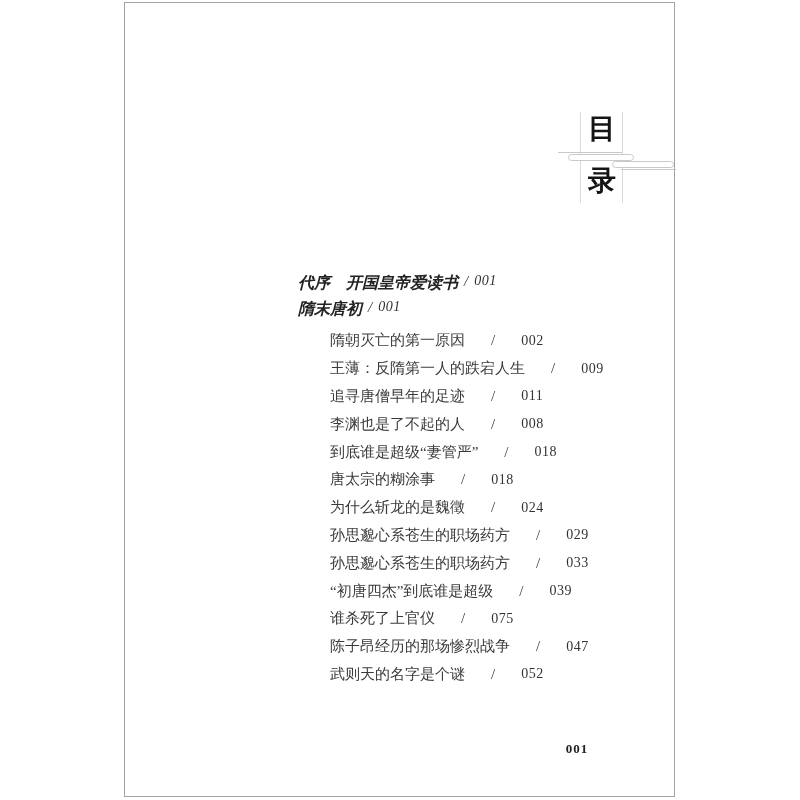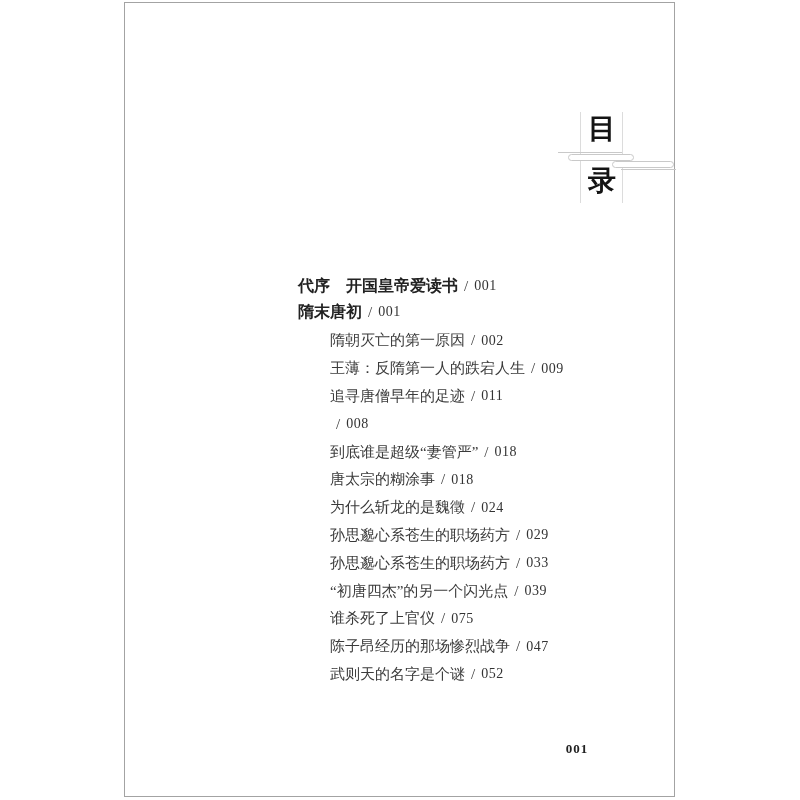--- a/index.html
+++ b/index.html
@@ -72,44 +72,46 @@
   .orn-capsule.s2 { left: 612px; top: 161px; width: 62px; }
   
   .toc-headers {
     position: absolute;
     left: 298px;
     top: 273px;
   }
   .toc-header-row {
     height: 26px;
     display: flex;
-    align-items: center;
+    align-items: flex-start;
     font-family: "Liberation Sans", sans-serif;
     font-weight: 700;
     font-size: 16px;
     color: #222222;
     white-space: nowrap;
+    font-style: italic;
   }
   .toc-header-row .gap { display: inline-block; width: 16px; }
   .toc-entries {
     position: absolute;
     left: 330px;
     top: 327px;
     margin: 0;
     padding: 0;
     list-style: none;
   }
   .entry {
     height: 27.8px;
     display: flex;
     align-items: center;
     font-family: "Liberation Serif", serif;
     font-size: 15px;
     color: #3a3a3a;
     white-space: nowrap;
+    gap: 20px;
   }
   .sep {
     margin: 0 6px;
     font-family: "Liberation Serif", serif;
     color: #3a3a3a;
   }
   .num {
     font-family: "Liberation Serif", serif;
     font-size: 14px;
     color: #333333;
@@ -173,20 +175,21 @@
       <span>王薄：反隋第一人的跌宕人生</span>
       <span class="sep">/</span>
       <span class="num">009</span>
     </li>
     <li class="entry">
       <span>追寻唐僧早年的足迹</span>
       <span class="sep">/</span>
       <span class="num">011</span>
     </li>
     <li class="entry">
+      <span>李渊也是了不起的人</span>
       <span class="sep">/</span>
       <span class="num">008</span>
     </li>
     <li class="entry">
       <span>到底谁是超级“妻管严”</span>
       <span class="sep">/</span>
       <span class="num">018</span>
     </li>
     <li class="entry">
       <span>唐太宗的糊涂事</span>
@@ -202,21 +205,21 @@
       <span>孙思邈心系苍生的职场药方</span>
       <span class="sep">/</span>
       <span class="num">029</span>
     </li>
     <li class="entry">
       <span>孙思邈心系苍生的职场药方</span>
       <span class="sep">/</span>
       <span class="num">033</span>
     </li>
     <li class="entry">
-      <span>“初唐四杰”的另一个闪光点</span>
+      <span>“初唐四杰”到底谁是超级</span>
       <span class="sep">/</span>
       <span class="num">039</span>
     </li>
     <li class="entry">
       <span>谁杀死了上官仪</span>
       <span class="sep">/</span>
       <span class="num">075</span>
     </li>
     <li class="entry">
       <span>陈子昂经历的那场惨烈战争</span>

